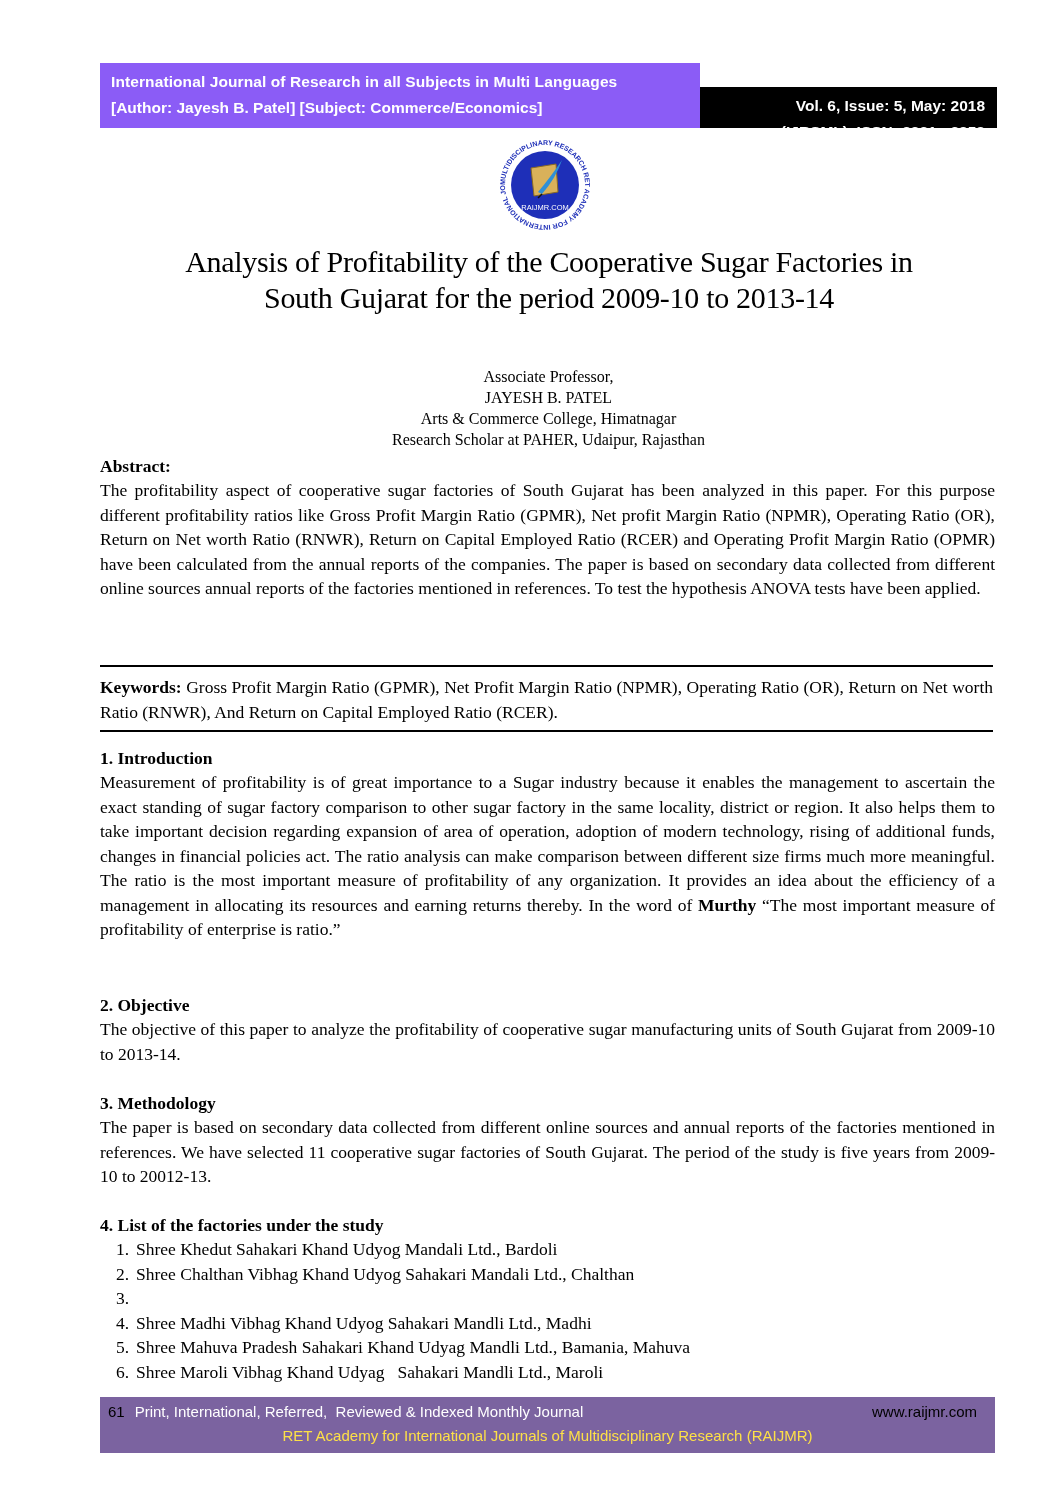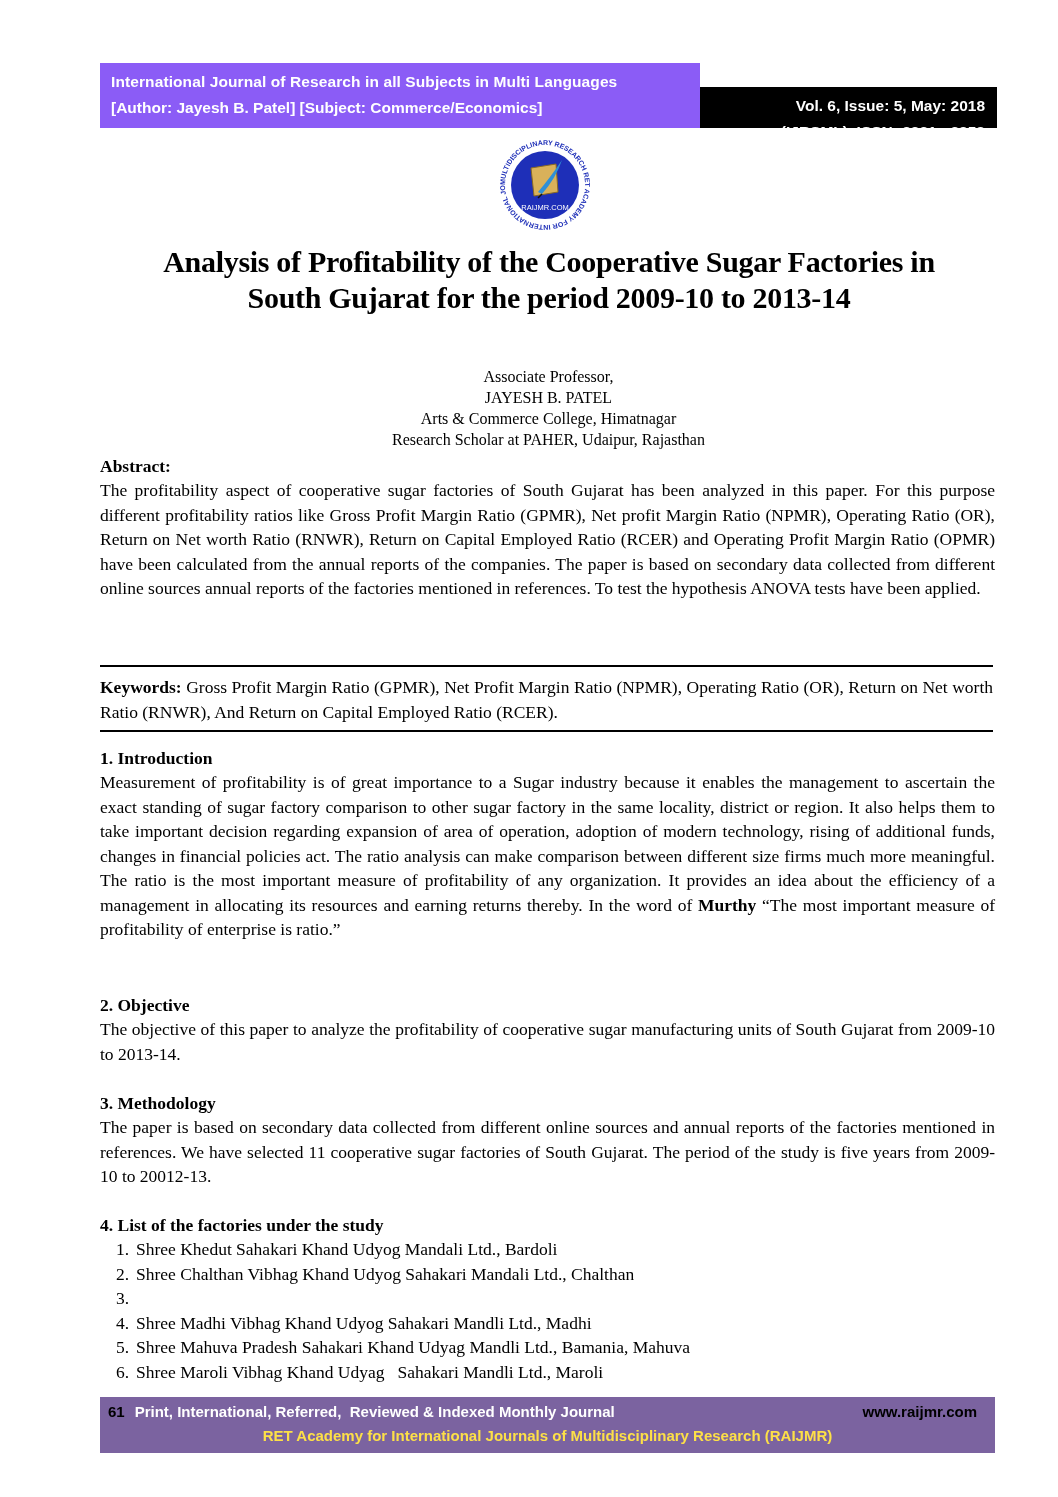--- a/index.html
+++ b/index.html
@@ -9,41 +9,41 @@
   
   .hdr { position: absolute; left: 100px; top: 63px; width: 897px; height: 65px; display: flex; }
   .hdr-left { width: 600px; background: #8b5cf6; color: #fff; font-family: "Liberation Sans", sans-serif; font-weight: bold; font-size: 15.5px; padding: 6px 10px 0 11px; box-sizing: border-box; line-height: 26px; }
   .hdr-left .l1 { display: flex; justify-content: space-between; letter-spacing: 0.1px; }
   .hdr-right { flex: 1; background: #000; color: #fff; font-family: "Liberation Sans", sans-serif; font-weight: bold; font-size: 15.5px; text-align: right; padding: 6px 12px 0 0; box-sizing: border-box; line-height: 26px; margin-top: 24px; }
 
   
   .logo { position: absolute; left: 498px; top: 138px; width: 94px; height: 94px; }
 
   
-  .title { position: absolute; left: 90px; top: 244px; width: 918px; text-align: center; font-family: "Liberation Serif", serif; font-weight: bold; font-size: 30px; line-height: 36px; color: #000; letter-spacing: -0.3px; }
+  .title { position: absolute; left: 90px; top: 244px; width: 918px; text-align: center; font-family: "Liberation Serif", serif; font-weight: normal; font-size: 30px; line-height: 36px; color: #000; letter-spacing: -0.3px; }
 
   .author { position: absolute; left: 100px; top: 366px; width: 897px; text-align: center; font-family: "Liberation Serif", serif; font-size: 16px; line-height: 21px; color: #000; }
 
   .body-text { font-family: "Liberation Serif", serif; font-size: 17.5px; line-height: 24.5px; color: #000; text-align: justify; }
   .sec-head { font-family: "Liberation Serif", serif; font-weight: bold; font-size: 17.5px; line-height: 24px; color: #000; }
 
   .abstract { position: absolute; left: 100px; top: 454px; width: 895px; }
   .kw-block { position: absolute; left: 100px; top: 665px; width: 893px; border-top: 2px solid #000; border-bottom: 2px solid #000; padding: 8px 0 6px 0; }
   .kw-block b { font-weight: bold; }
 
   .intro { position: absolute; left: 100px; top: 746px; width: 895px; }
   .objective { position: absolute; left: 100px; top: 993px; width: 895px; }
   .method { position: absolute; left: 100px; top: 1091px; width: 895px; }
   .factories { position: absolute; left: 100px; top: 1213px; width: 895px; }
   .flist { list-style: none; margin: 0; padding: 0; }
   .flist li { font-family: "Liberation Serif", serif; font-size: 17.5px; line-height: 24.5px; display: flex; }
   .flist .num { width: 36px; text-align: right; padding-right: 7px; box-sizing: border-box; }
 
   
-  .ftr { position: absolute; left: 100px; top: 1397px; width: 895px; height: 56px; background: #7b63a0; font-family: "Liberation Sans", sans-serif; font-weight: bold; font-size: 15px; }
+  .ftr { position: absolute; left: 100px; top: 1397px; width: 895px; height: 56px; background: #7b63a0; font-family: "Liberation Sans", sans-serif; font-weight: normal; font-size: 15px; }
   .ftr .row1 { position: absolute; top: 6px; left: 8px; right: 18px; display: flex; justify-content: space-between; }
   .ftr .pg { color: #000; margin-right: 10px; }
   .ftr .pj { color: #fff; }
   .ftr .url { color: #000; }
   .ftr .row2 { position: absolute; top: 30px; left: 0; right: 0; text-align: center; color: #fde047; }
 </style>
 </head>
 <body>
 
 <div class="page">

